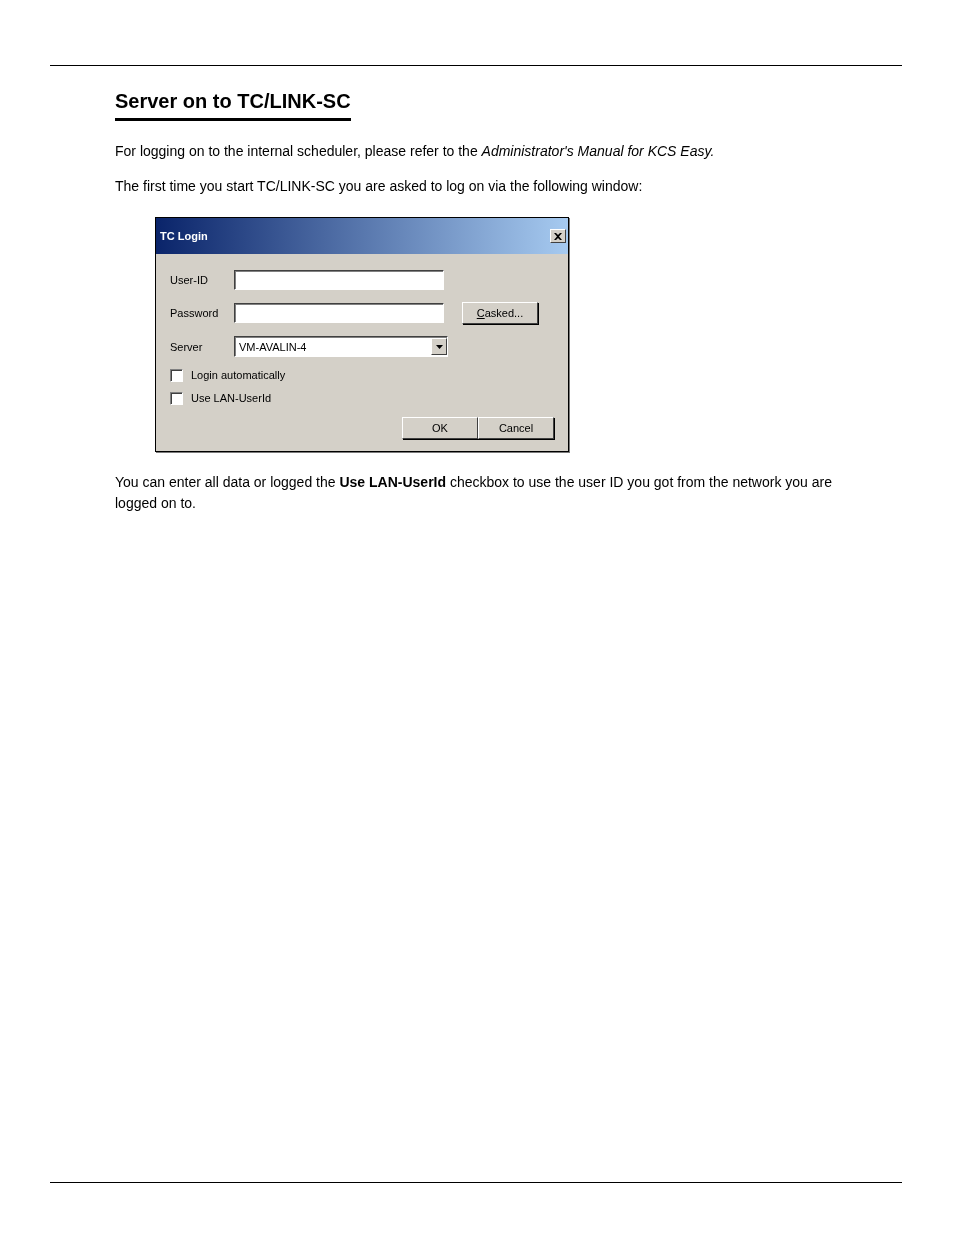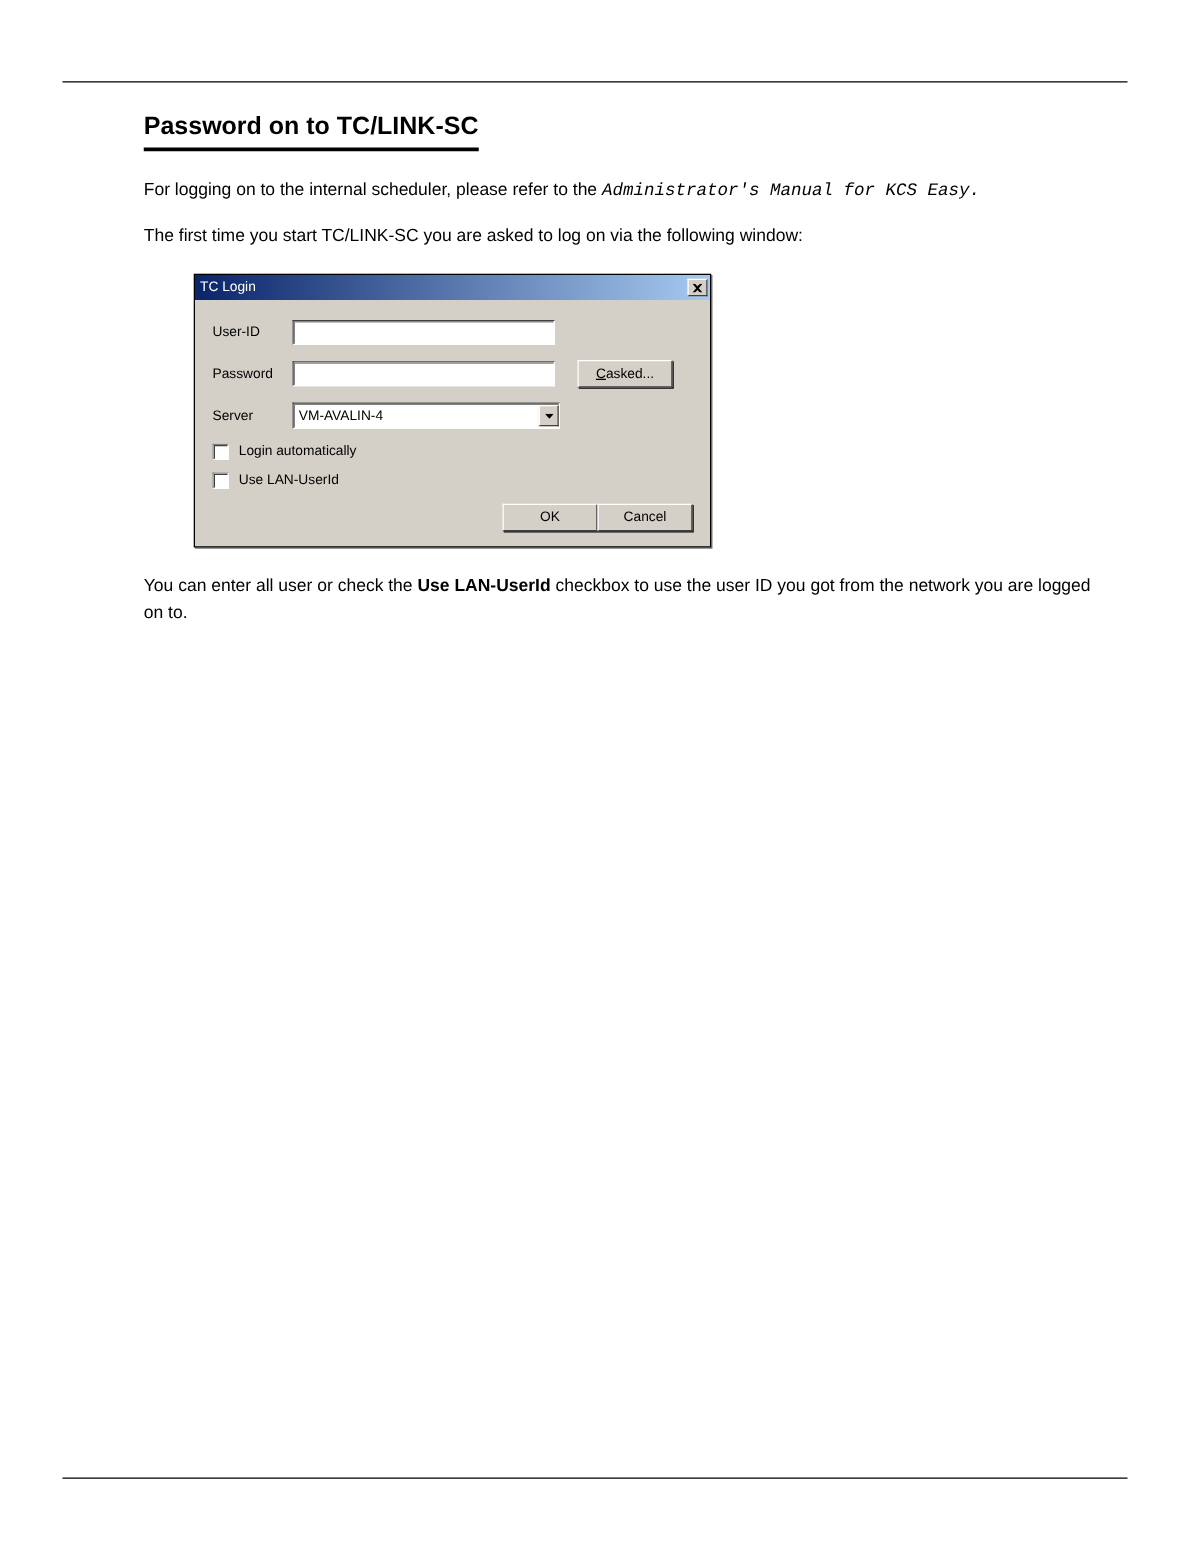--- a/index.html
+++ b/index.html
@@ -37,38 +37,38 @@
       padding-bottom: 5px;
       margin-bottom: 20px;
     }
     .body-text {
       font-size: 14px;
       line-height: 1.5;
       margin-bottom: 14px;
     }
     .italic {
       font-style: italic;
-      font-family: Liberation Mono, monospace;
+      font-family: Liberation Sans, sans-serif;
     }
     .dialog-wrap {
       margin: 20px 0 20px 40px;
     }
     .dialog {
       width: 414px;
       background: #d4d0c8;
       border: 1px solid #000;
       box-shadow: 1px 1px 0 #7a7a7a;
       font-family: Tahoma, Arial, sans-serif;
       font-size: 11px;
     }
     .titlebar {
-      height: 20px;
+      height: 36px;
       background: linear-gradient(to right, #0a246a, #a6caf0);
       color: #fff;
-      font-weight: normal;
+      font-weight: bold;
       font-size: 11px;
       display: flex;
       align-items: center;
       justify-content: space-between;
       padding: 0 2px 0 4px;
     }
     .close-btn {
       width: 16px;
       height: 14px;
       background: #d4d0c8;
@@ -194,21 +194,21 @@
       text-decoration: underline;
     }
   </style>
 </head>
 <body>
 
 <div class="hr-top"></div>
 
 <div class="content">
 
-  <h2 class="section-title">Password on to TC/LINK-SC</h2>
+  <h2 class="section-title">Server on to TC/LINK-SC</h2>
 
   <p class="body-text">
     <span>For logging on to the internal scheduler, please refer to the </span><span class="italic">Administrator's Manual for KCS Easy.</span>
   </p>
 
   <p class="body-text">The first time you start TC/LINK-SC you are asked to log on via the following window:</p>
 
   <div class="dialog-wrap">
     <div class="dialog">
 
@@ -262,18 +262,18 @@
         <div class="button-row">
           <div class="win-btn ok-btn">OK</div>
           <div class="win-btn cancel-btn">Cancel</div>
         </div>
 
       </div>
     </div>
   </div>
 
   <p class="body-text">
-    <span>You can enter all user or check the </span><strong>Use LAN-UserId</strong><span> checkbox to use the user ID you got from the network you are logged on to.</span>
+    <span>You can enter all data or logged the </span><strong>Use LAN-UserId</strong><span> checkbox to use the user ID you got from the network you are logged on to.</span>
   </p>
 
 </div>
 
 <div class="hr-bottom"></div>
 
 </body></html>

